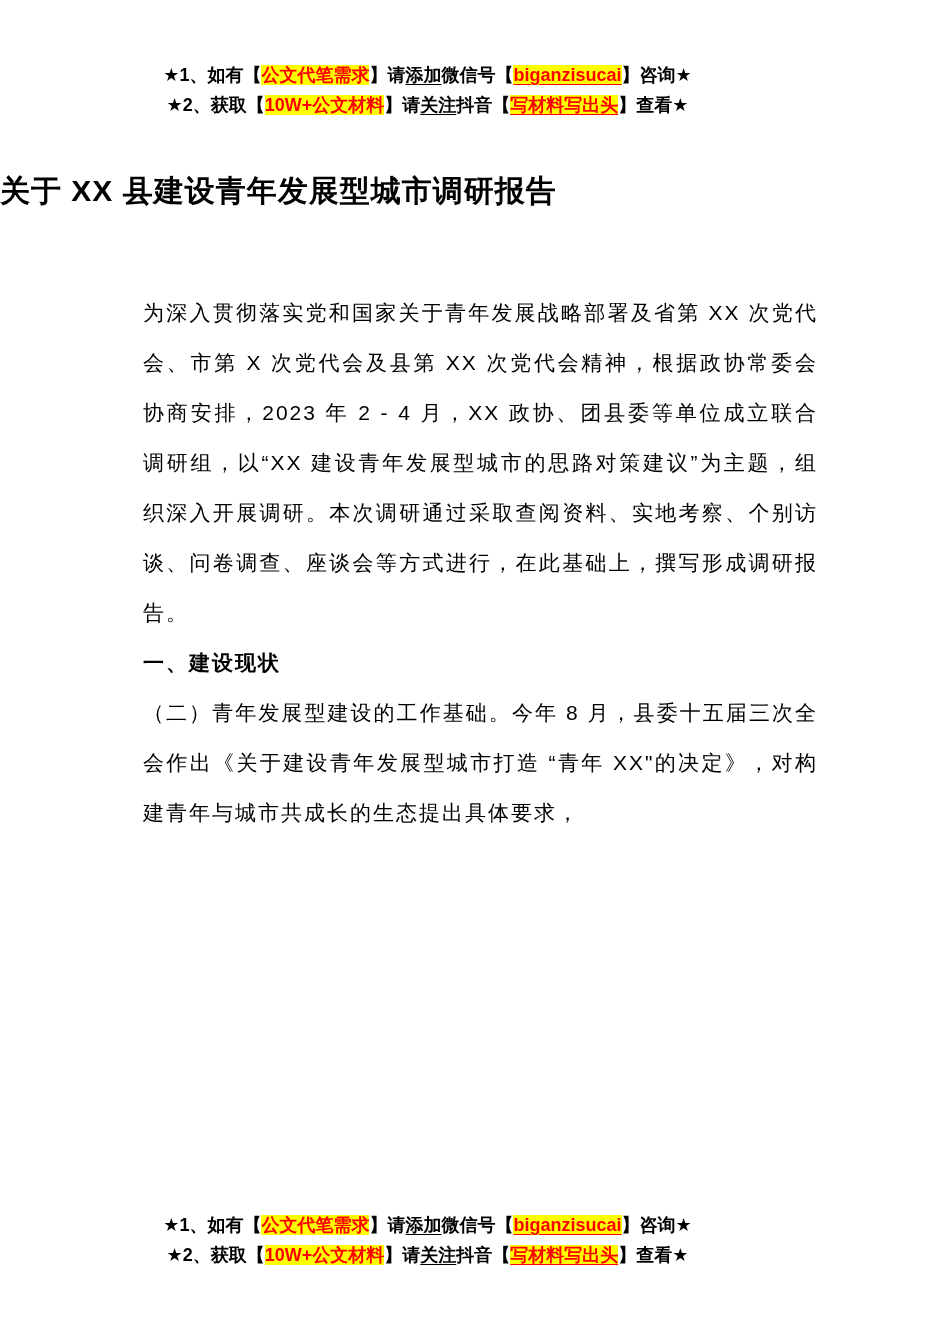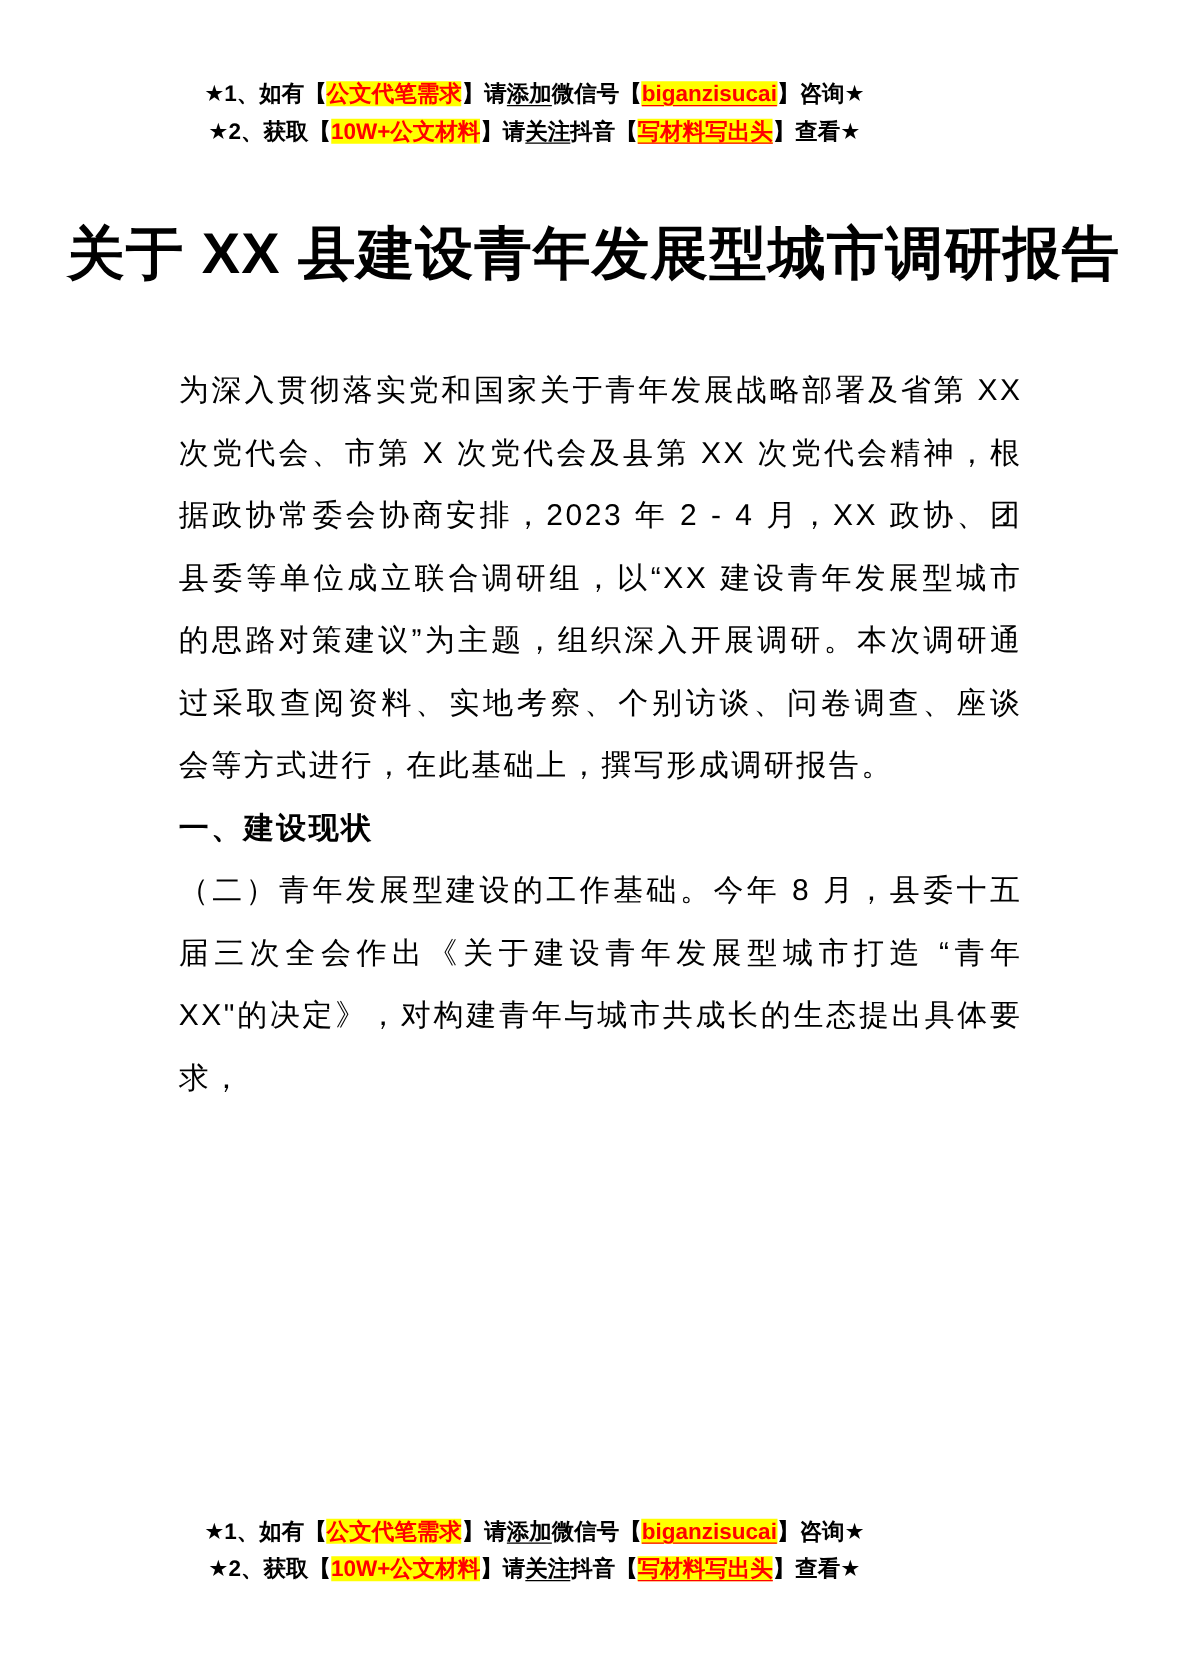--- a/index.html
+++ b/index.html
@@ -31,39 +31,39 @@
   }
   .ul {
     text-decoration: underline;
     text-underline-offset: 3px;
   }
   .doc-title {
     position: absolute;
     top: 146px;
     left: 0;
     width: 950px;
-    text-align: center;
-    font-size: 46px;
+    text-align: left;
+    font-size: 30px;
     font-weight: bold;
     letter-spacing: 1px;
     line-height: 50px;
   }
   .doc-body {
     position: absolute;
     top: 288px;
     left: 143px;
     width: 675px;
-    font-size: 24px;
+    font-size: 21px;
     line-height: 50px;
     letter-spacing: 2px;
     text-align: justify;
     text-justify: inter-character;
   }
   .doc-body p { margin: 0; padding: 0; }
-  .section-heading { font-weight: bold; }
+  .section-heading { font-weight: bold; font-family: Liberation Serif, serif; }
 </style>
 </head>
 <body>
 
 <div class="banner banner-top">
   <div>
     <span>★1、如有【</span><span class="hl">公文代笔需求</span><span>】请</span><span class="ul">添加</span><span>微信号【</span><span class="hl ul">biganzisucai</span><span>】咨询★</span>
   </div>
   <div>
     <span>★2、获取【</span><span class="hl">10W+公文材料</span><span>】请</span><span class="ul">关注</span><span>抖音【</span><span class="hl ul">写材料写出头</span><span>】查看★</span>

